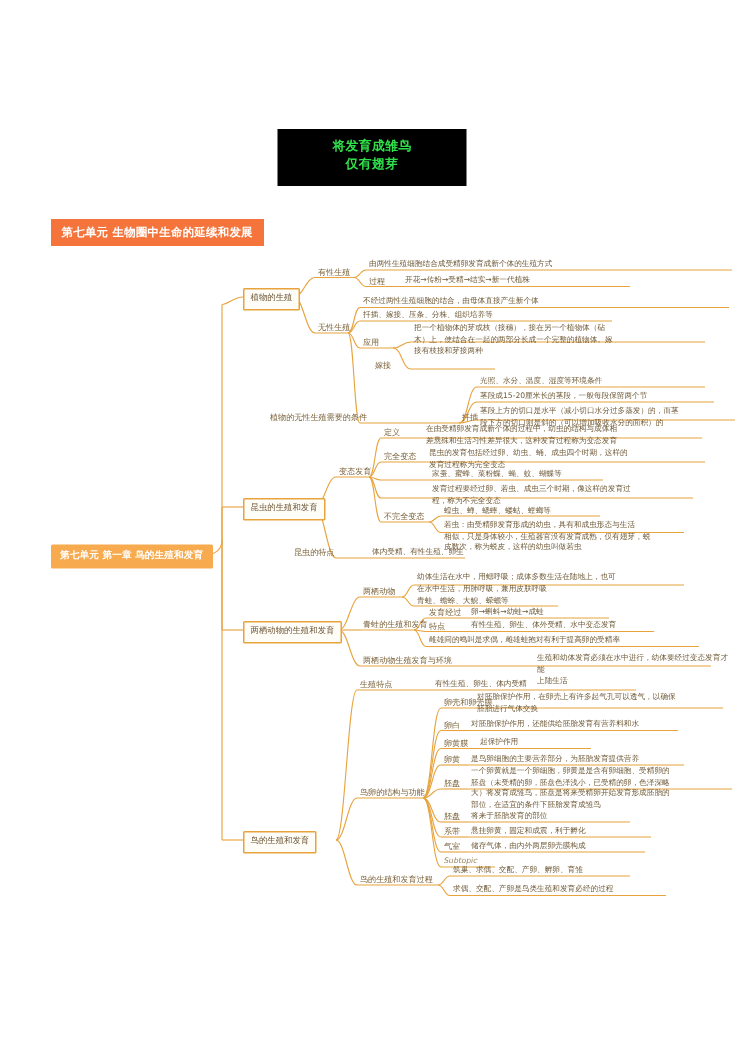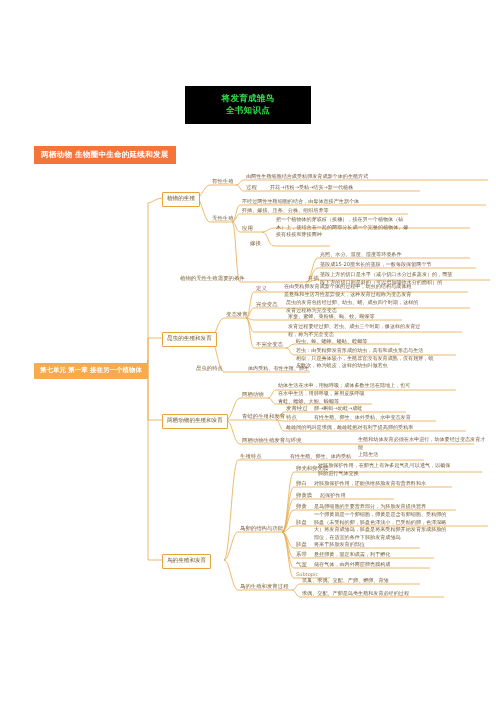--- a/index.html
+++ b/index.html
@@ -218,26 +218,26 @@
 
       <path d="M292 590 C 296 590 296 584 300 584"></path>
       <path d="M292 590 C 296 590 296 597 300 597"></path>
       <path d="M300 584 L420 584"></path>
       <path d="M300 597 L444 597"></path>
     </g>
   </svg>
 
   <div class="node title-card">
     <div>将发育成雏鸟</div>
-    <div>全书知识点</div>
-  </div>
-
-  <div class="node unit-banner">两栖动物 生物圈中生命的延续和发展</div>
-
-  <div class="node root-node">第七单元 第一章 接在另一个植物体</div>
+    <div>仅有翅芽</div>
+  </div>
+
+  <div class="node unit-banner">第七单元 生物圈中生命的延续和发展</div>
+
+  <div class="node root-node">第七单元 第一章 鸟的生殖和发育</div>
 
   <div class="node l1" style="left:162px;top:192px;">植物的生殖</div>
 
   <div class="node l2" style="left:210px;top:178px;">有性生殖</div>
   <div class="node leaf nw" style="left:244px;top:173px;">由两性生殖细胞结合成受精卵发育成新个体的生殖方式</div>
   <div class="node l2" style="left:244px;top:184px;">过程</div>
   <div class="node leaf nw" style="left:268px;top:184px;">开花→传粉→受精→结实→新一代植株</div>
 
   <div class="node l2" style="left:210px;top:215px;">无性生殖</div>
   <div class="node leaf nw" style="left:240px;top:198px;">不经过两性生殖细胞的结合，由母体直接产生新个体</div>

